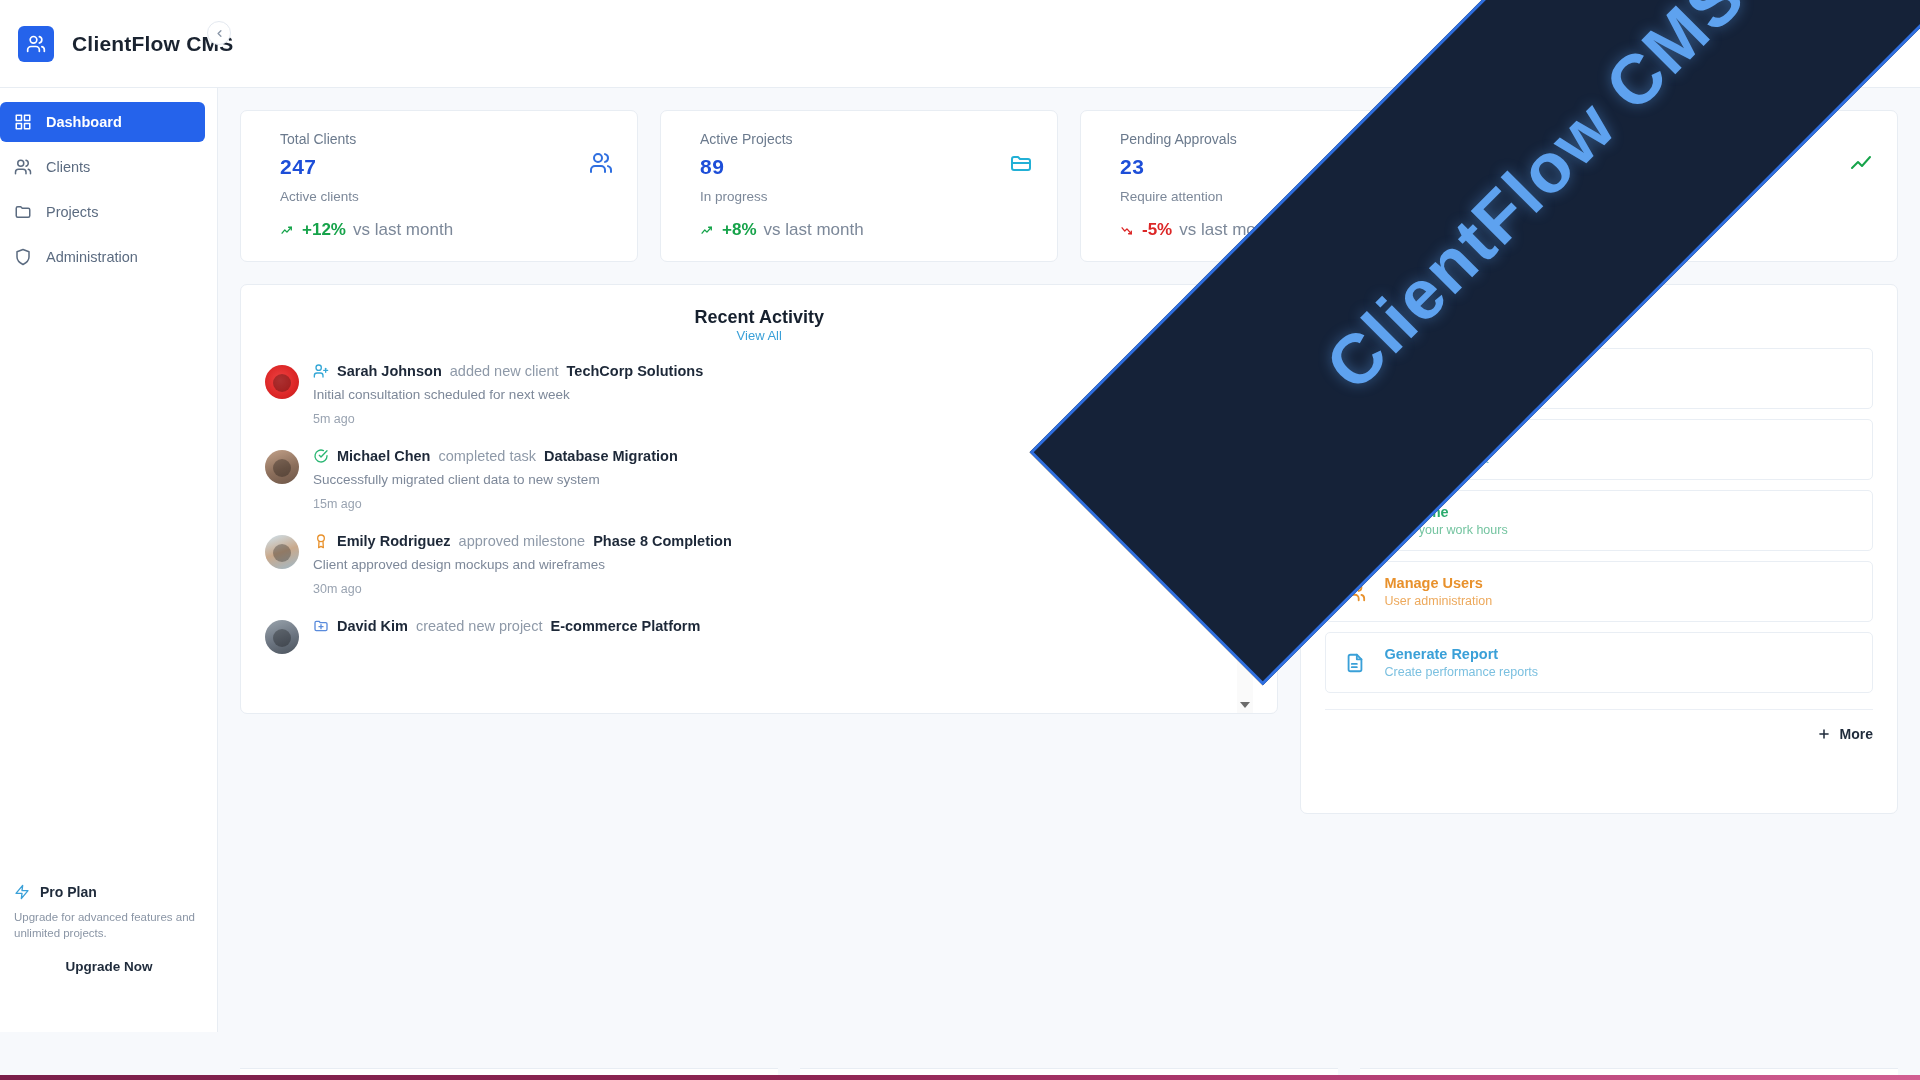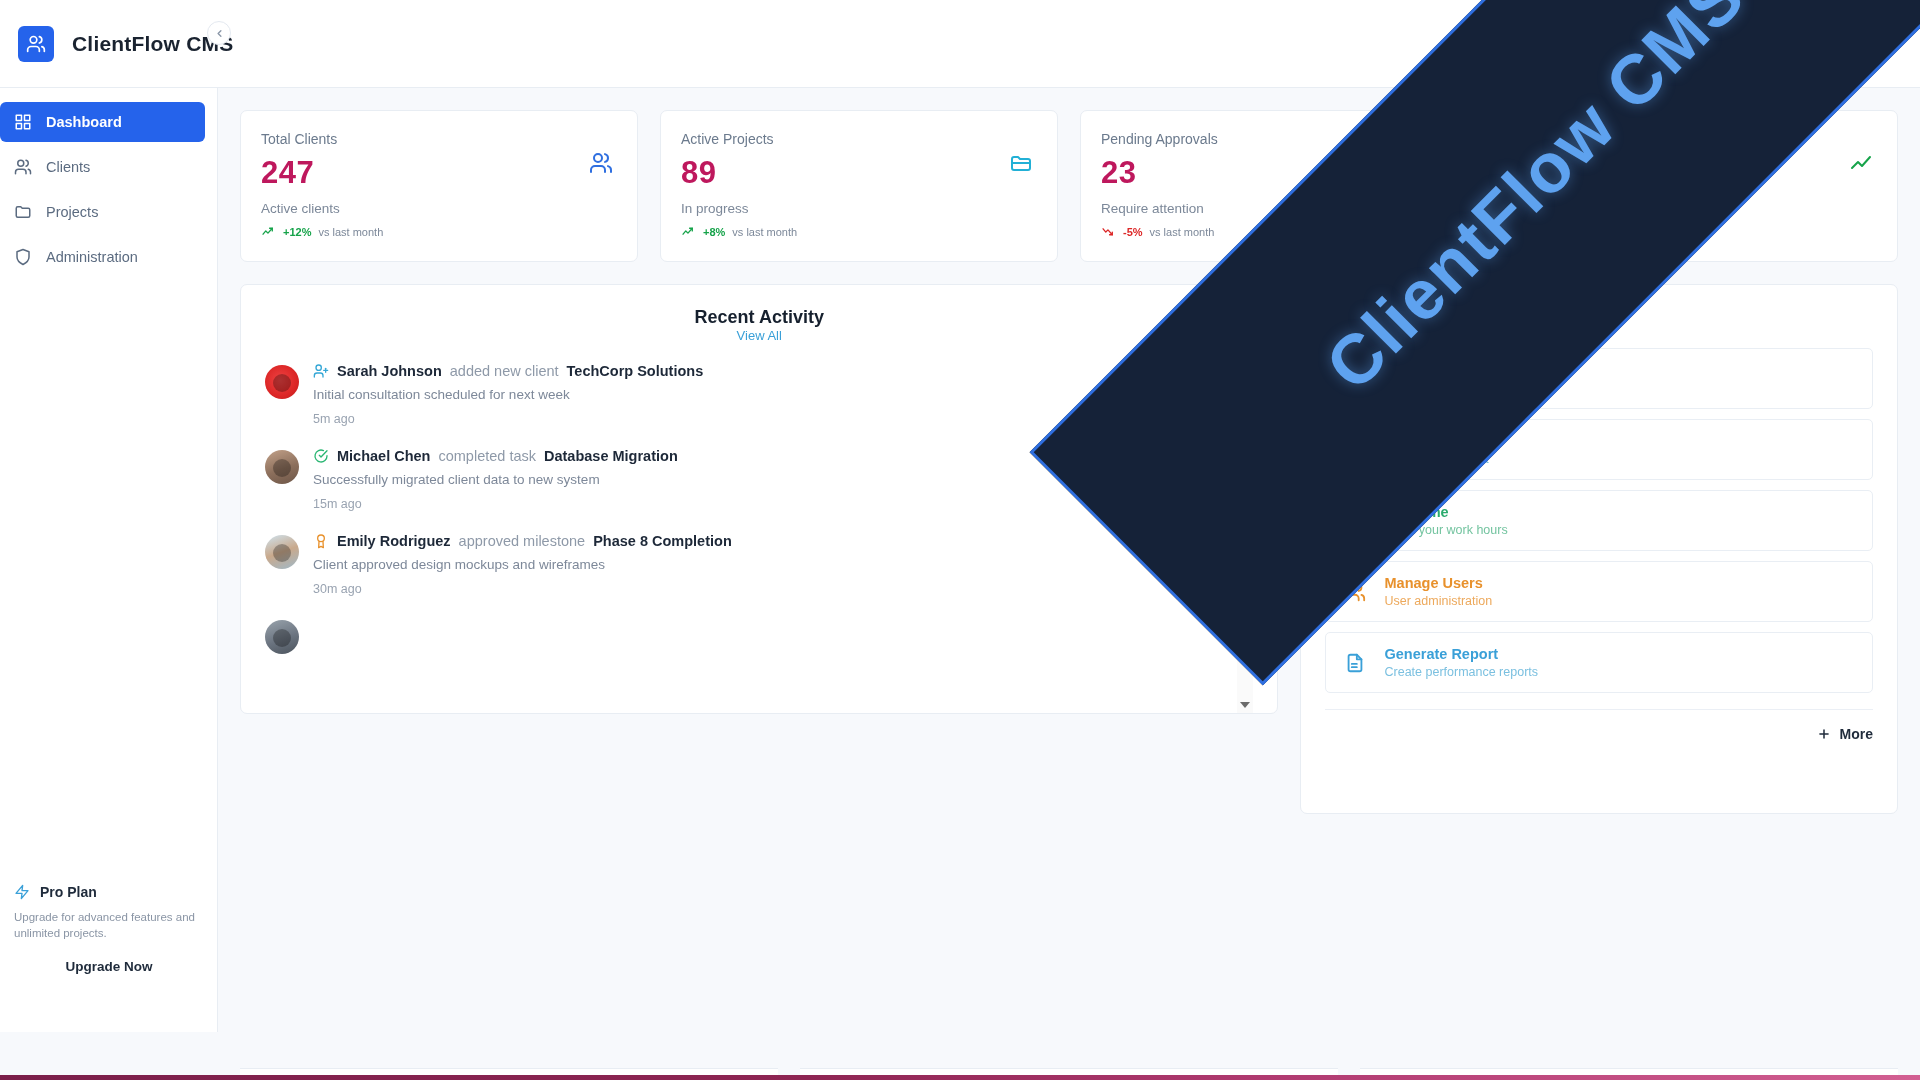--- a/index.html
+++ b/index.html
@@ -53,27 +53,27 @@
     margin-top: 18px; width: 100%; text-align: center;
     font-size: 13.5px; font-weight: bold; color: #1f2b3b; cursor: pointer;
   }
 
   
   .main { position: absolute; left: 218px; top: 88px; width: 1702px; height: 944px; padding: 22px; }
 
   .stat-row { display: flex; gap: 22px; }
   .stat-card {
     flex: 1 1 0; height: 152px; background: #ffffff;
-    border: 1px solid #e8edf3; border-radius: 7px; padding: 20px 20px;
+    border: 1px solid #e8edf3; border-radius: 7px; padding: 20px 39px;
     position: relative;
   }
   .stat-label { font-size: 14px; color: #6b7a8d; }
-  .stat-value { font-size: 31px; font-weight: bold; color: #be185d; margin-top: 8px; letter-spacing: .5px; }
+  .stat-value { font-size: 21px; font-weight: bold; color: #1d4ed8; margin-top: 8px; letter-spacing: .5px; }
   .stat-sub { font-size: 13.5px; color: #7c8899; margin-top: 10px; }
-  .stat-delta { font-size: 11px; color: #7c8899; margin-top: 9px; display: flex; align-items: center; gap: 7px; }
+  .stat-delta { font-size: 17px; color: #7c8899; margin-top: 16px; display: flex; align-items: center; gap: 7px; }
   .stat-delta b { font-weight: bold; }
   .stat-delta.up b { color: #16a34a; }
   .stat-delta.down b { color: #dc2626; }
   .stat-icon { position: absolute; right: 24px; top: 40px; width: 24px; height: 24px; }
 
   .content-row { display: flex; gap: 22px; margin-top: 22px; align-items: flex-start; }
 
   
   .activity-card {
     width: 1052px; height: 430px; background: #ffffff;
@@ -397,20 +397,30 @@
                 <div class="act-pri pri-high">high</div>
               </div>
             </div>
           </div>
 
           <div class="activity-item">
             <div class="avatar a4">
                 <div class="face"></div>
               </div>
             <div class="act-body">
+              <div class="act-line">
+                <svg class="act-icon" viewBox="0 0 24 24" fill="none" stroke="#5a8bdc" stroke-width="2" stroke-linecap="round" stroke-linejoin="round">
+                  <path d="M3 7a2 2 0 0 1 2-2h4l2 2h8a2 2 0 0 1 2 2v8a2 2 0 0 1-2 2H5a2 2 0 0 1-2-2z"></path>
+                  <line x1="12" y1="10" x2="12" y2="16"></line>
+                    <line x1="9" y1="13" x2="15" y2="13"></line>
+                </svg>
+                <span class="who">David Kim</span>
+                <span>created new project</span>
+                <span class="target">E-commerce Platform</span>
+              </div>
             </div>
           </div>
 
           <div class="scrollbar">
             <div class="sb-arrow up">
               <div class="sb-tri up"></div>
             </div>
             <div class="sb-thumb"></div>
             <div class="sb-arrow down">
               <div class="sb-tri down"></div>

